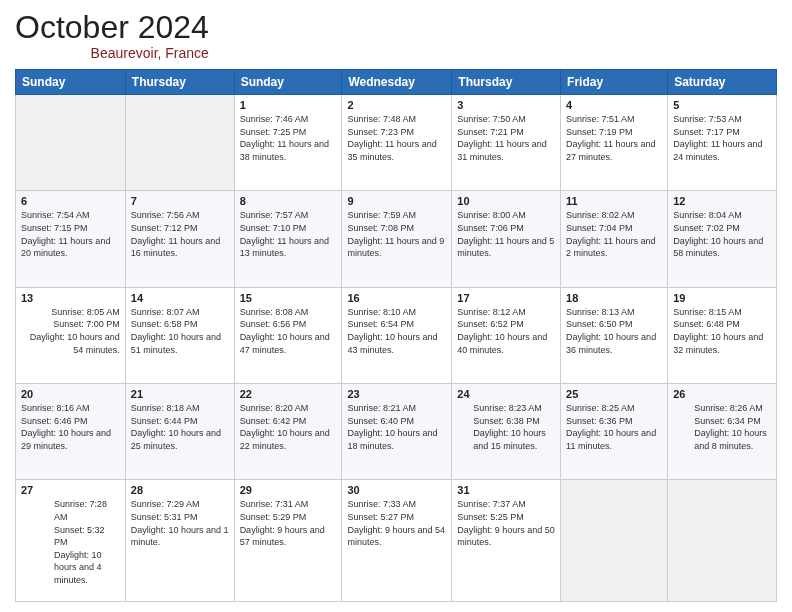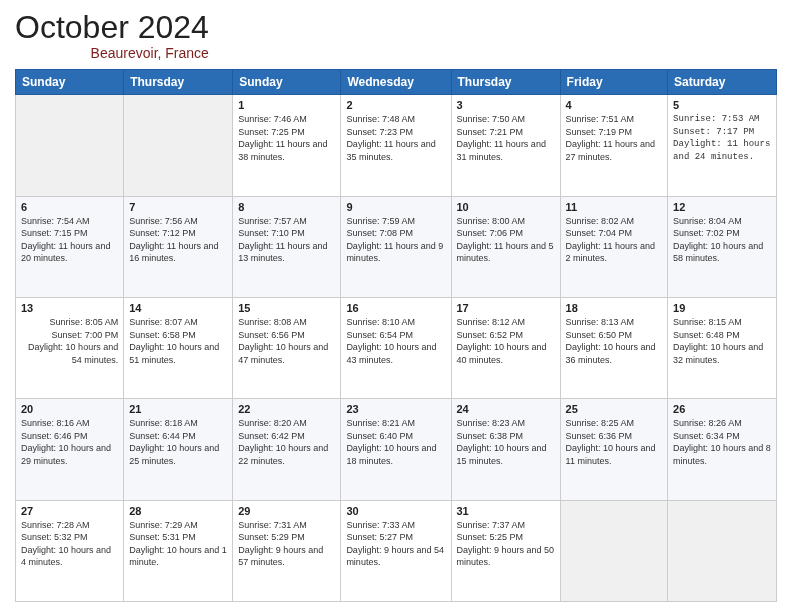--- a/index.html
+++ b/index.html
@@ -143,21 +143,21 @@
 Daylight: 11 hours and 31 minutes.</div>
           </td>
           <td>
             <span class="day-num">4</span>
             <div class="day-info" style="white-space: pre-line;">Sunrise: 7:51 AM
 Sunset: 7:19 PM
 Daylight: 11 hours and 27 minutes.</div>
           </td>
           <td>
             <span class="day-num">5</span>
-            <div class="day-info" style="white-space: pre-line; font-family: Liberation Mono, monospace;">Sunrise: 7:53 AM
+            <div class="day-info" style="white-space: pre-line;">Sunrise: 7:53 AM
 Sunset: 7:17 PM
 Daylight: 11 hours and 24 minutes.</div>
           </td>
         </tr>
         <tr>
           <td>
             <span class="day-num">6</span>
             <div class="day-info" style="white-space: pre-line;">Sunrise: 7:54 AM
 Sunset: 7:15 PM
 Daylight: 11 hours and 20 minutes.</div>
@@ -263,41 +263,41 @@
 Daylight: 10 hours and 22 minutes.</div>
           </td>
           <td>
             <span class="day-num">23</span>
             <div class="day-info" style="white-space: pre-line;">Sunrise: 8:21 AM
 Sunset: 6:40 PM
 Daylight: 10 hours and 18 minutes.</div>
           </td>
           <td>
             <span class="day-num">24</span>
-            <div class="day-info" style="white-space: pre-line;">Sunrise: 8:23 AM
+            <div class="day-info" style="white-space: pre-line; margin-left: 16px;">Sunrise: 8:23 AM
 Sunset: 6:38 PM
 Daylight: 10 hours and 15 minutes.</div>
           </td>
           <td>
             <span class="day-num">25</span>
             <div class="day-info" style="white-space: pre-line;">Sunrise: 8:25 AM
 Sunset: 6:36 PM
 Daylight: 10 hours and 11 minutes.</div>
           </td>
           <td>
             <span class="day-num">26</span>
-            <div class="day-info" style="white-space: pre-line;">Sunrise: 8:26 AM
+            <div class="day-info" style="white-space: pre-line; margin-left: 21px;">Sunrise: 8:26 AM
 Sunset: 6:34 PM
 Daylight: 10 hours and 8 minutes.</div>
           </td>
         </tr>
         <tr>
           <td>
             <span class="day-num">27</span>
-            <div class="day-info" style="white-space: pre-line;">Sunrise: 7:28 AM
+            <div class="day-info" style="white-space: pre-line; margin-left: 33px;">Sunrise: 7:28 AM
 Sunset: 5:32 PM
 Daylight: 10 hours and 4 minutes.</div>
           </td>
           <td>
             <span class="day-num">28</span>
             <div class="day-info" style="white-space: pre-line;">Sunrise: 7:29 AM
 Sunset: 5:31 PM
 Daylight: 10 hours and 1 minute.</div>
           </td>
           <td>

